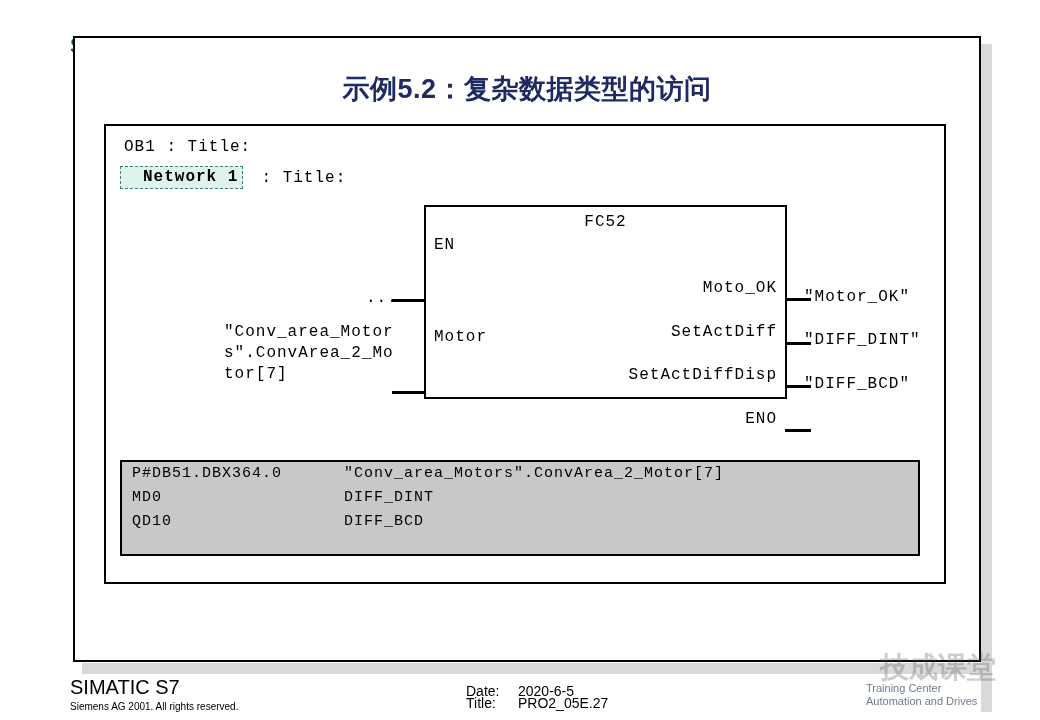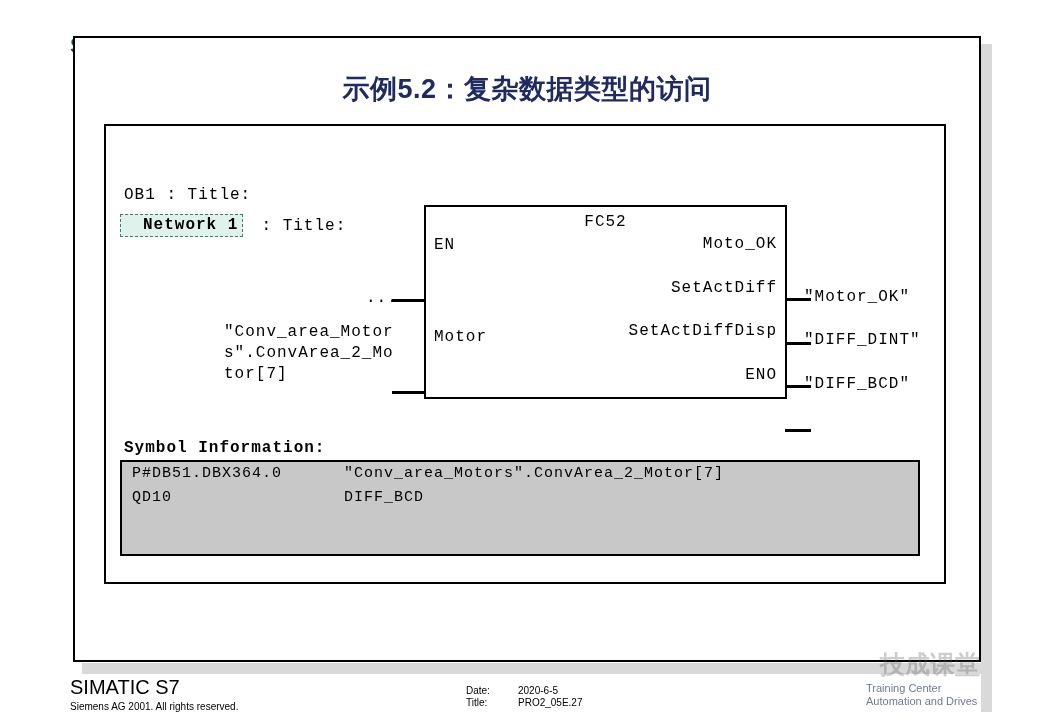--- a/index.html
+++ b/index.html
@@ -76,21 +76,20 @@
     box-sizing: border-box;
     font-family: "Liberation Mono", monospace;
   }
   .code-line {
     position: absolute;
     font-family: "Liberation Mono", monospace;
     font-size: 16px;
     color: #000000;
     white-space: pre;
     letter-spacing: 1px;
-    margin-top: 48px;
   }
   .ob-line { left: 18px; top: 12px; }
 
   .net-row { left: 14px; top: 40px; display: flex; align-items: center; }
   .net-sel {
     display: inline-block;
     padding: 1px 4px 2px 22px;
     background: #dff2ec;
     border: 1px dashed #3c7f74;
     font-weight: bold;
@@ -132,20 +131,21 @@
     font-size: 16px;
     letter-spacing: 1px;
   }
   .pin-right {
     position: absolute;
     right: 8px;
     font-family: "Liberation Mono", monospace;
     font-size: 16px;
     letter-spacing: 1px;
     white-space: nowrap;
+    margin-top: 44px;
   }
   .pin-en    { top: 29px; }
   .pin-motor { top: 121px; }
   .pin-ok    { top: 28px; }
   .pin-sad   { top: 72px; }
   .pin-sadd  { top: 115px; }
   .pin-eno   { top: 159px; }
 
   
   .wire {
@@ -221,21 +221,21 @@
     position: absolute;
     left: 70px; top: 701px;
     font-family: "Liberation Sans", sans-serif;
     font-size: 10px;
     color: #000000;
   }
   .footer-meta {
     position: absolute;
     left: 466px; top: 685px;
     font-family: "Liberation Sans", sans-serif;
-    font-size: 10px;
+    font-size: 14px;
     color: #000000;
   }
   .footer-meta .mrow { display: flex; line-height: 12px; }
   .footer-meta .mlab { width: 52px; }
 
   .sie-training {
     position: absolute;
     left: 866px; top: 682px;
     font-family: "Liberation Sans", sans-serif;
     font-size: 11px;
@@ -252,21 +252,21 @@
     font-size: 27px;
     font-weight: bold;
     color: #2b2b2b;
     letter-spacing: 0px;
     white-space: nowrap;
   }
   .wm-ghost {
     position: absolute;
     left: 880px; top: 648px;
     font-family: "Liberation Sans", sans-serif;
-    font-size: 25px;
+    font-size: 29px;
     font-weight: bold;
     color: rgba(90,90,90,0.30);
     white-space: nowrap;
   }
   .wm-at {
     display: inline-block;
     width: 24px; height: 24px;
     border-radius: 50%;
     background: #2b2b2b;
     color: #ffffff;
@@ -318,25 +318,28 @@
       <div class="fc-block">
         <div class="fc-name">FC52</div>
         <div class="pin-left pin-en">EN</div>
         <div class="pin-left pin-motor">Motor</div>
         <div class="pin-right pin-ok">Moto_OK</div>
         <div class="pin-right pin-sad">SetActDiff</div>
         <div class="pin-right pin-sadd">SetActDiffDisp</div>
         <div class="pin-right pin-eno">ENO</div>
       </div>
 
-      <div class="sym-title">Symbol Information:</div>
       <div class="sym-table">
         <div class="sym-row">
           <span class="sym-addr">P#DB51.DBX364.0</span>
           <span class="sym-symb">"Conv_area_Motors".ConvArea_2_Motor[7]</span>
+        </div>
+        <div class="sym-row">
+          <span class="sym-addr">MD0</span>
+          <span class="sym-symb">DIFF_DINT</span>
         </div>
         <div class="sym-row">
           <span class="sym-addr">QD10</span>
           <span class="sym-symb">DIFF_BCD</span>
         </div>
       </div>
 
     </div>
   </div>
 

